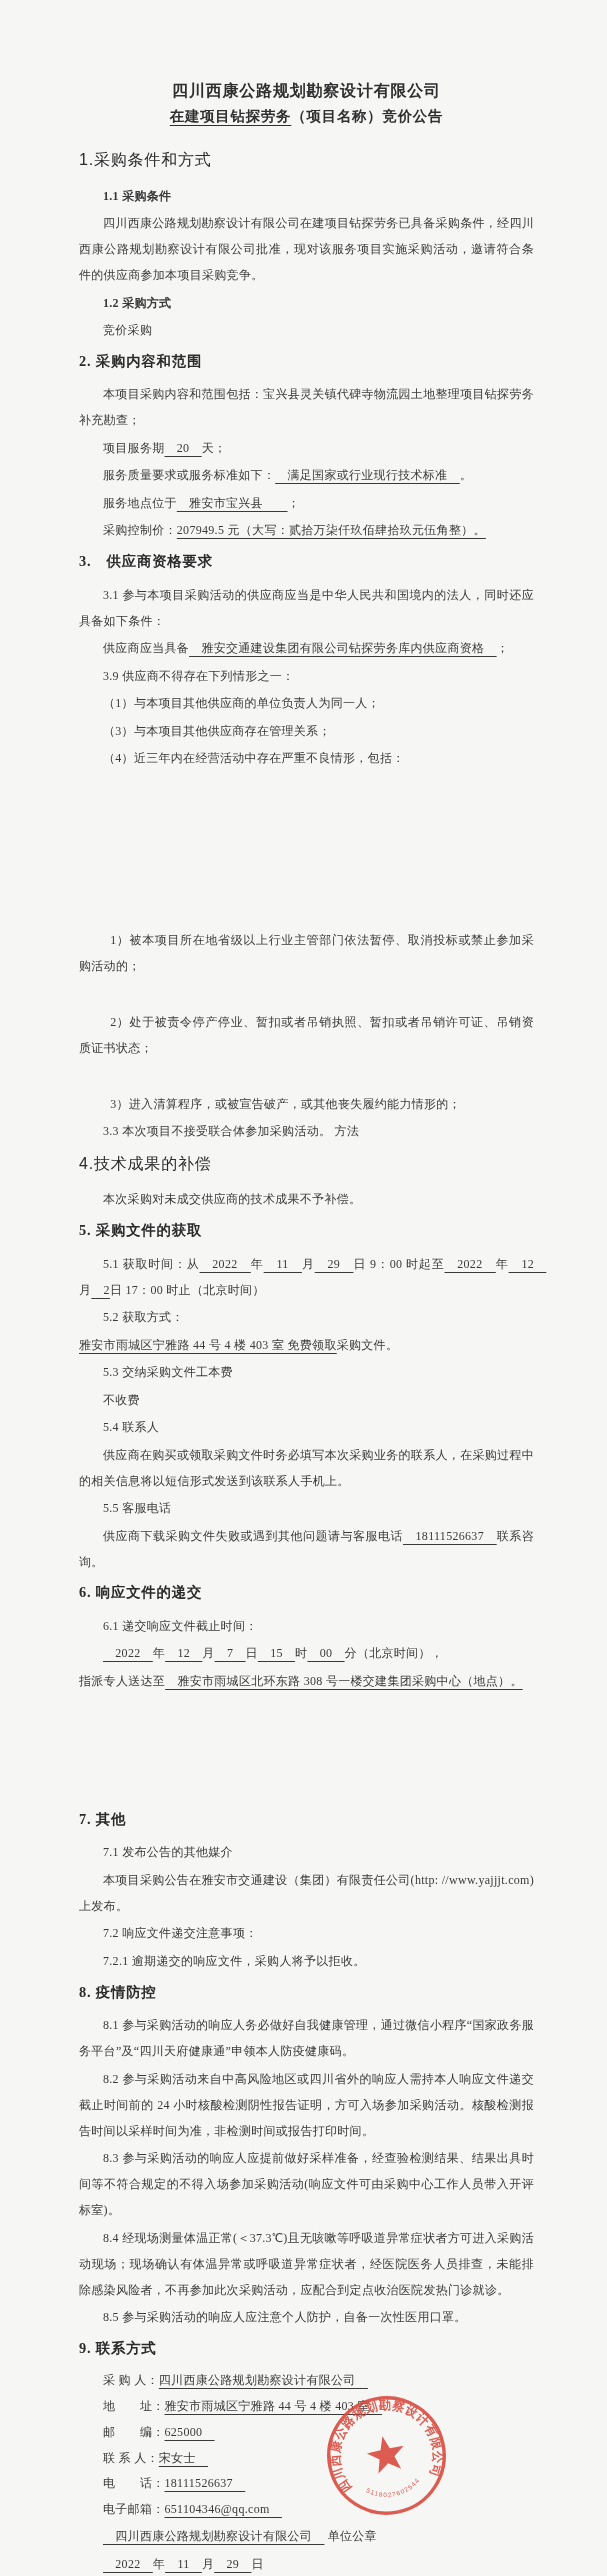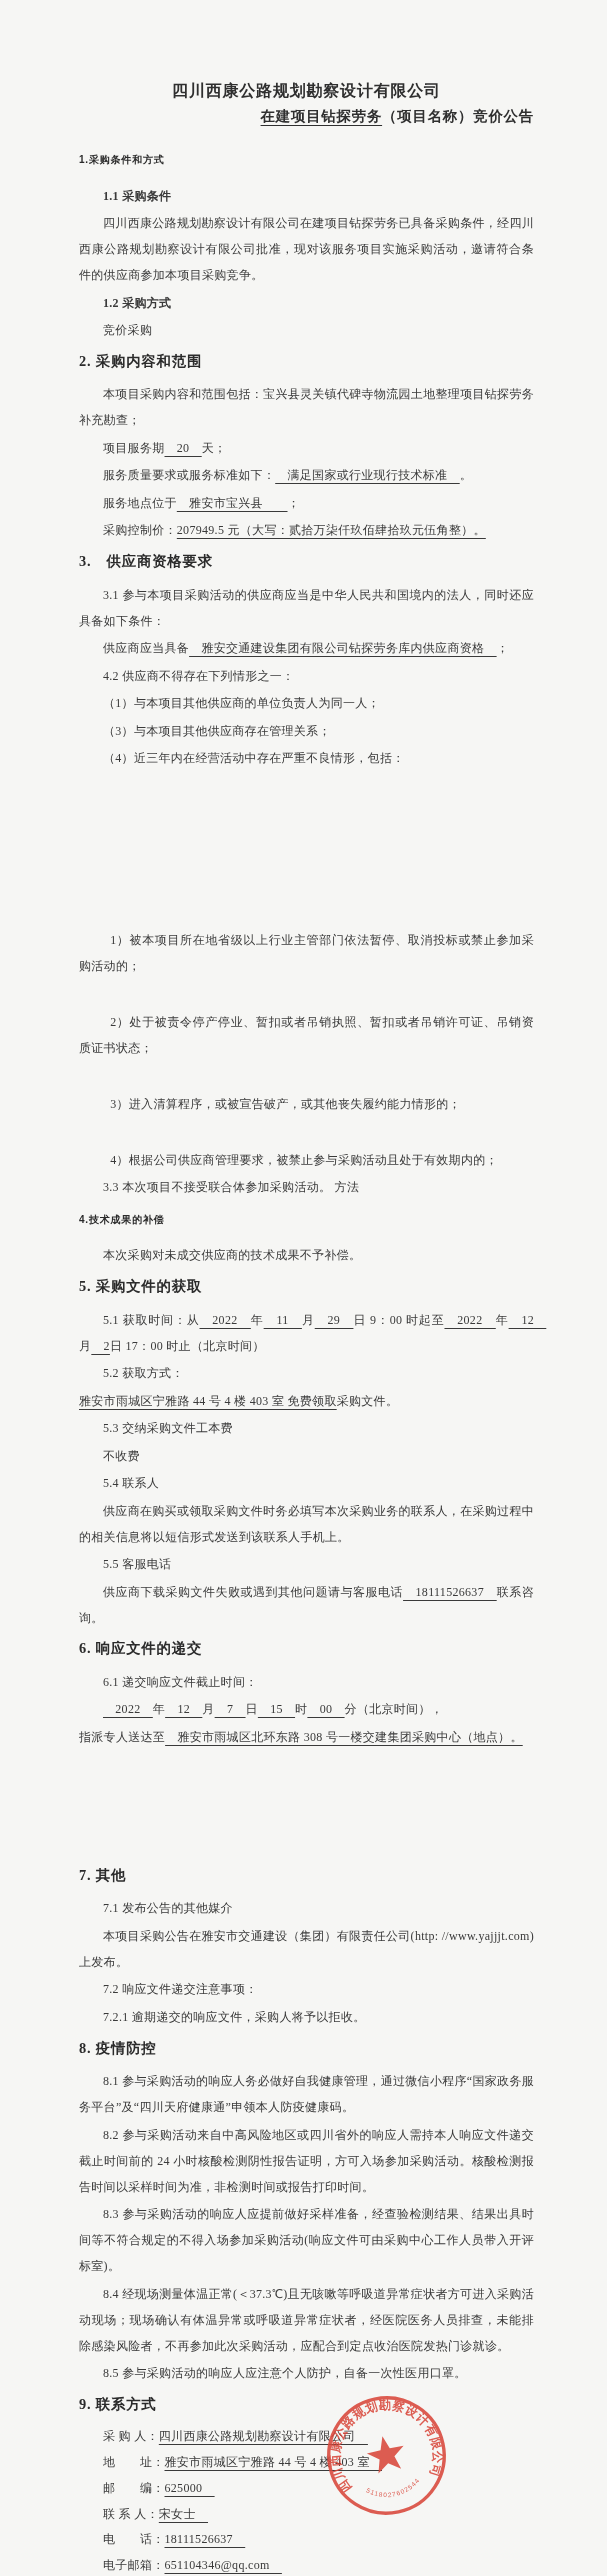--- a/index.html
+++ b/index.html
@@ -9,31 +9,31 @@
     background:#f6f6f4; overflow:hidden;
     font-family:"Liberation Serif", serif; color:#3a3a3a;
   }
   .content { padding:79px 73px 0 79px; }
   .title1 {
     text-align:center; font-family:"Liberation Sans", sans-serif;
     font-size:16px; font-weight:600; color:#2f2f2f; line-height:23px; margin:0;
     letter-spacing:0.8px;
   }
   .title2 {
-    text-align:right; font-family:"Liberation Sans", sans-serif;
+    text-align:center; font-family:"Liberation Sans", sans-serif;
     font-size:14.4px; font-weight:600; color:#2f2f2f; line-height:23px;
     margin:3px 0 23px; letter-spacing:0.8px;
   }
   .h-big {
     font-family:Liberation Serif, serif; font-weight:700; color:#2b2b2b;
     font-size:14.4px; line-height:20px; margin:7.6px 0 10.6px; letter-spacing:0.8px;
   }
   .h-small {
-    font-family:"Liberation Sans", sans-serif; font-weight:700; color:#2b2b2b;
-    font-size:10px; line-height:18px; margin:10.6px 0 13.7px; letter-spacing:0.8px;
+    font-family:"Liberation Sans", sans-serif; font-weight:400; color:#2b2b2b;
+    font-size:16px; line-height:18px; margin:10.6px 0 13.7px; letter-spacing:0.8px;
   }
   p.body {
     font-size:12px; line-height:26px; margin:0 0 1.5px; text-indent:2em;
     text-align:justify; letter-spacing:0.3px;
   }
   p.sub { text-indent:2.6em;margin-top:30px; }
   p.semibold { font-weight:600; }
   .u { text-decoration:underline; text-underline-offset:3.8px; }
   .rows p.body { line-height:25px; margin-bottom:0.8px; }
   .sign-line { text-align:right; padding-right:44px; text-indent:0; margin-top:7.6px; }
@@ -61,31 +61,30 @@
     <p class="h-big">2. 采购内容和范围</p>
     <p class="body">本项目采购内容和范围包括：宝兴县灵关镇代碑寺物流园土地整理项目钻探劳务补充勘查；</p>
     <p class="body"><span>项目服务期</span><span class="u">　20　</span><span>天；</span></p>
     <p class="body"><span>服务质量要求或服务标准如下：</span><span class="u">　满足国家或行业现行技术标准　</span><span>。</span></p>
     <p class="body"><span>服务地点位于</span><span class="u">　雅安市宝兴县　　</span><span>；</span></p>
     <p class="body"><span>采购控制价：</span><span class="u">207949.5 元（大写：贰拾万柒仟玖佰肆拾玖元伍角整）。</span></p>
 
     <p class="h-big">3.　供应商资格要求</p>
     <p class="body">3.1 参与本项目采购活动的供应商应当是中华人民共和国境内的法人，同时还应具备如下条件：</p>
     <p class="body"><span>供应商应当具备</span><span class="u">　雅安交通建设集团有限公司钻探劳务库内供应商资格　</span><span>；</span></p>
-    <p class="body">4.2 供应商不得存在下列情形之一：</p>
+    <p class="body">3.9 供应商不得存在下列情形之一：</p>
     <p class="body">（1）与本项目其他供应商的单位负责人为同一人；</p>
     <p class="body">（3）与本项目其他供应商存在管理关系；</p>
     <p class="body">（4）近三年内在经营活动中存在严重不良情形，包括：</p>
 
     <div style="height:124px"></div>
 
     <p class="body sub">1）被本项目所在地省级以上行业主管部门依法暂停、取消投标或禁止参加采购活动的；</p>
     <p class="body sub">2）处于被责令停产停业、暂扣或者吊销执照、暂扣或者吊销许可证、吊销资质证书状态；</p>
     <p class="body sub">3）进入清算程序，或被宣告破产，或其他丧失履约能力情形的；</p>
-    <p class="body sub">4）根据公司供应商管理要求，被禁止参与采购活动且处于有效期内的；</p>
     <p class="body">3.3 本次项目不接受联合体参加采购活动。 方法</p>
 
     <p class="h-small">4.技术成果的补偿</p>
     <p class="body">本次采购对未成交供应商的技术成果不予补偿。</p>
 
     <p class="h-big">5. 采购文件的获取</p>
     <p class="body"><span>5.1 获取时间：从</span><span class="u">　2022　</span><span>年</span><span class="u">　11　</span><span>月</span><span class="u">　29　</span><span>日 9：00 时起至</span><span class="u">　2022　</span><span>年</span><span class="u">　12　</span><span>月</span><span class="u">　2</span><span>日 17：00 时止（北京时间）</span></p>
     <p class="body">5.2 获取方式：</p>
     <p class="body" style="text-indent:0"><span class="u">雅安市雨城区宁雅路 44 号 4 楼 403 室 免费领取</span><span>采购文件。</span></p>
     <p class="body">5.3 交纳采购文件工本费</p>

